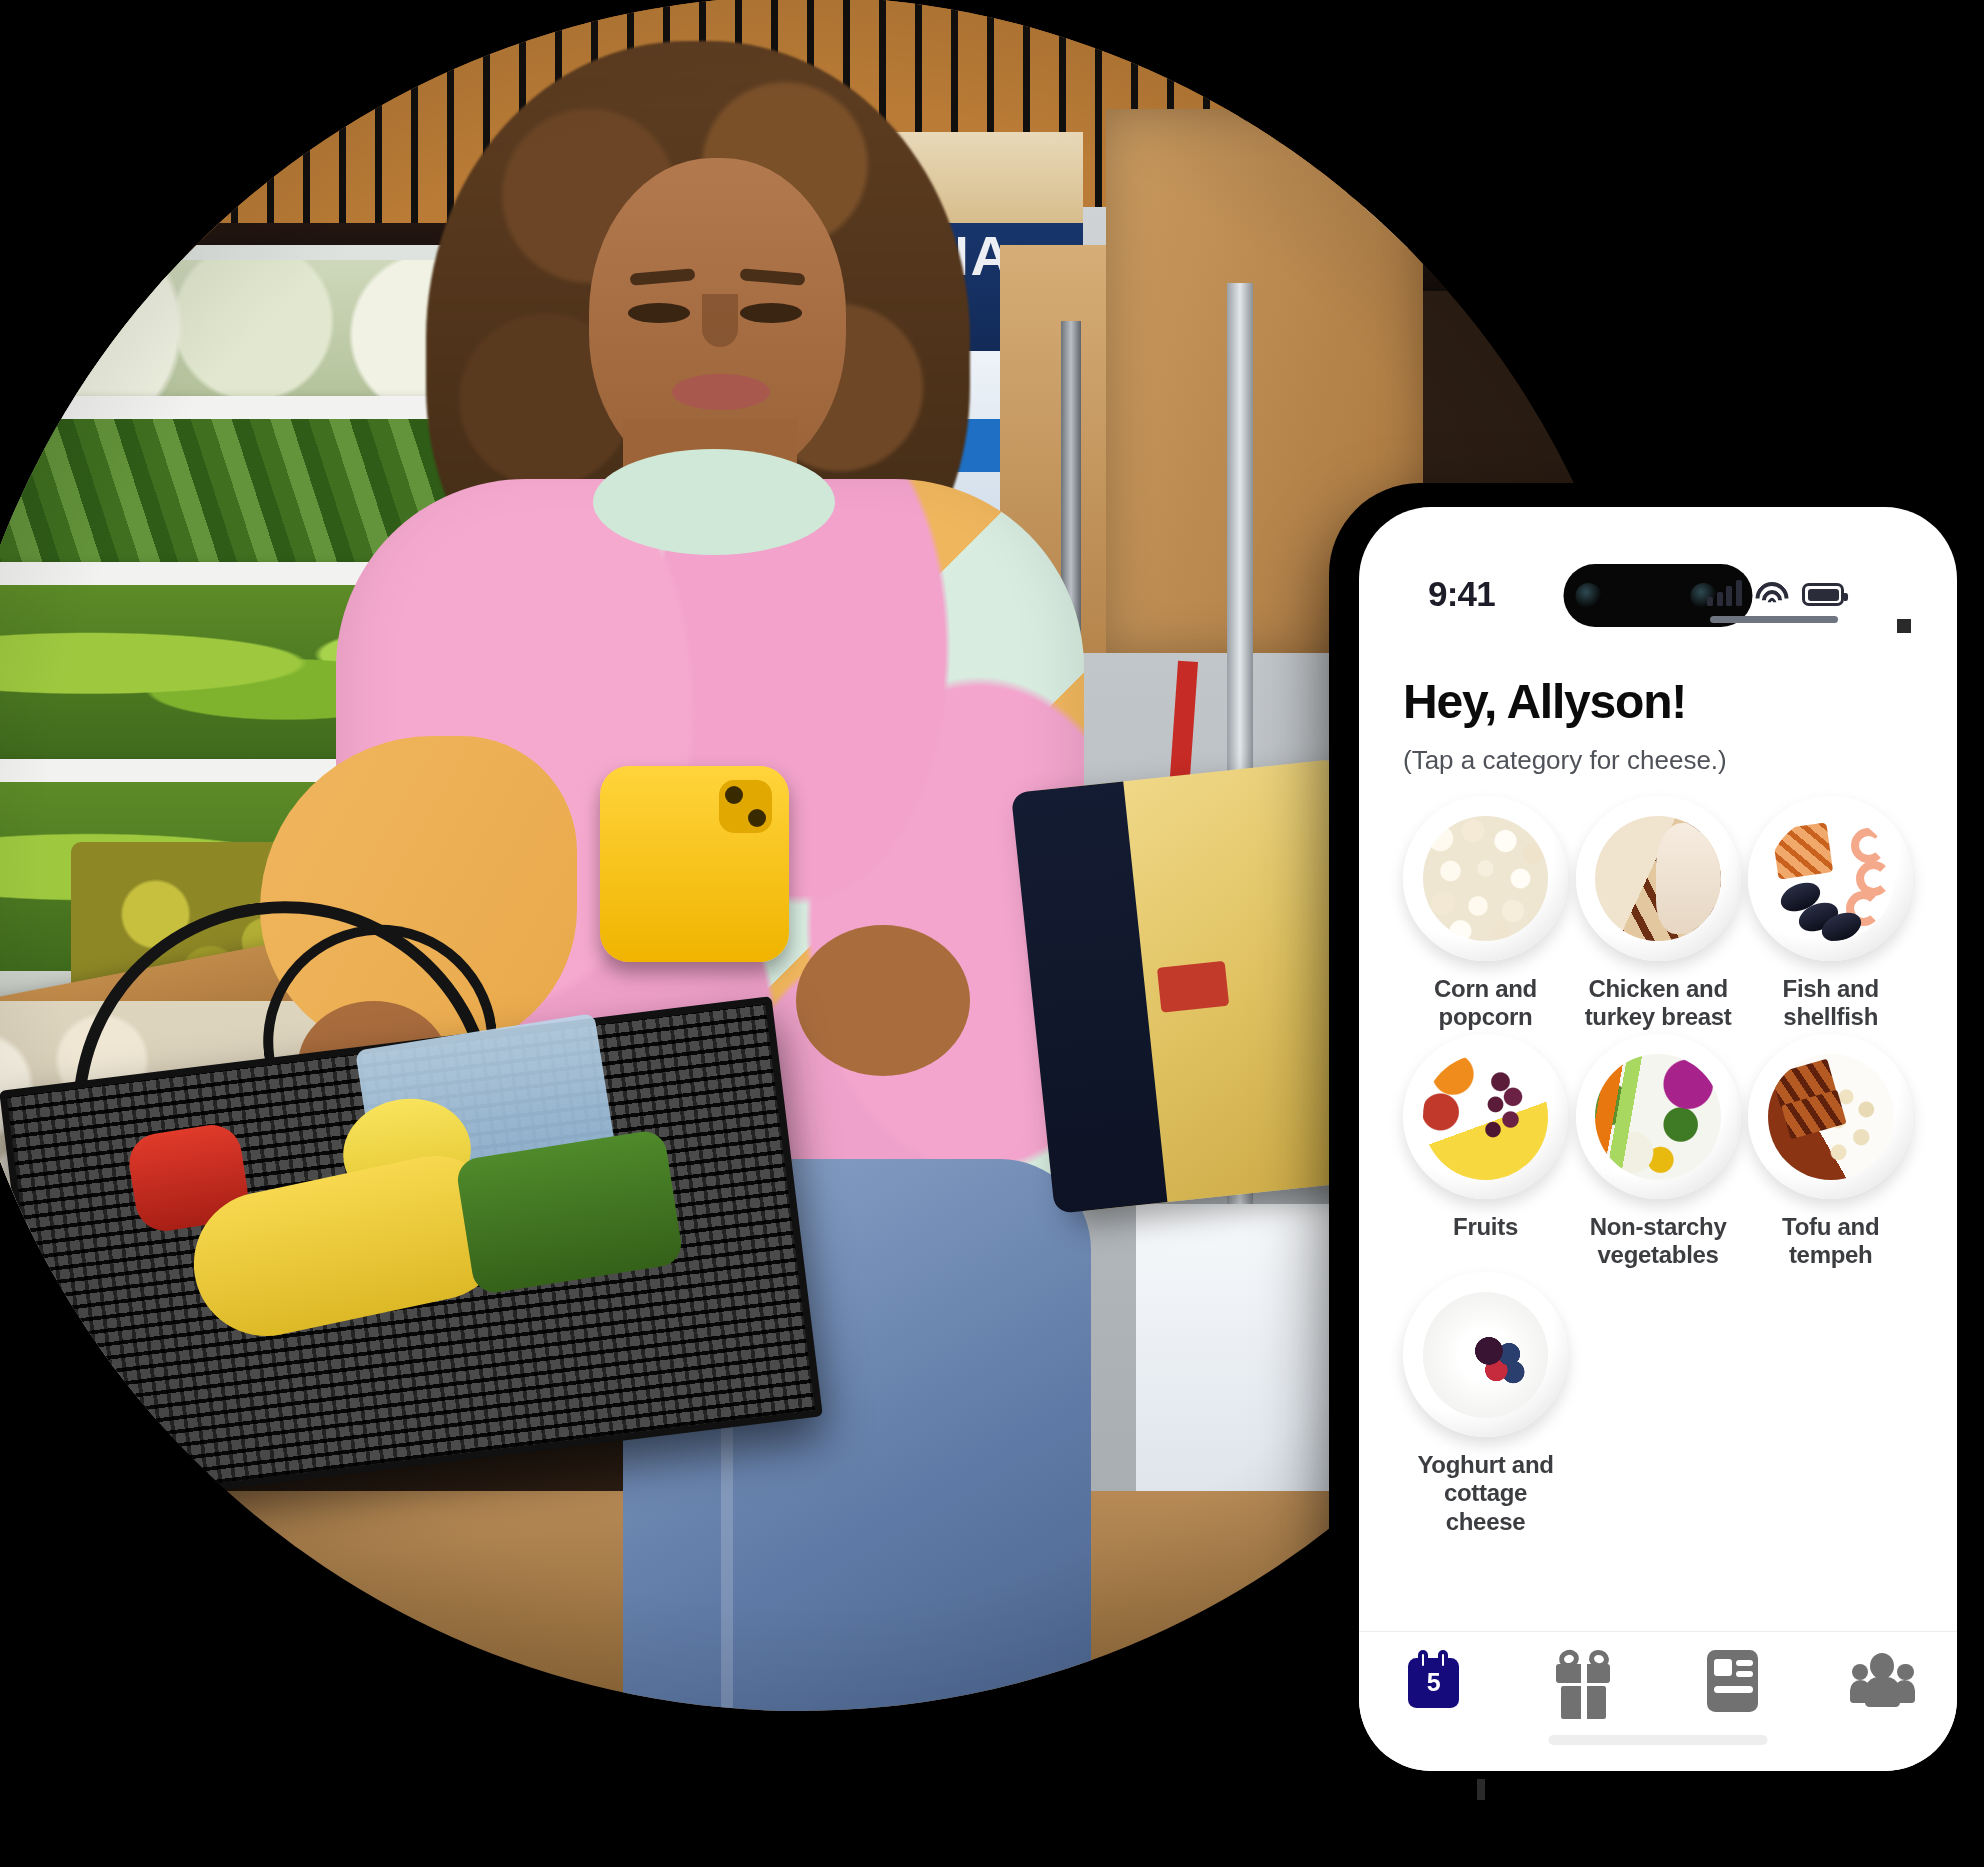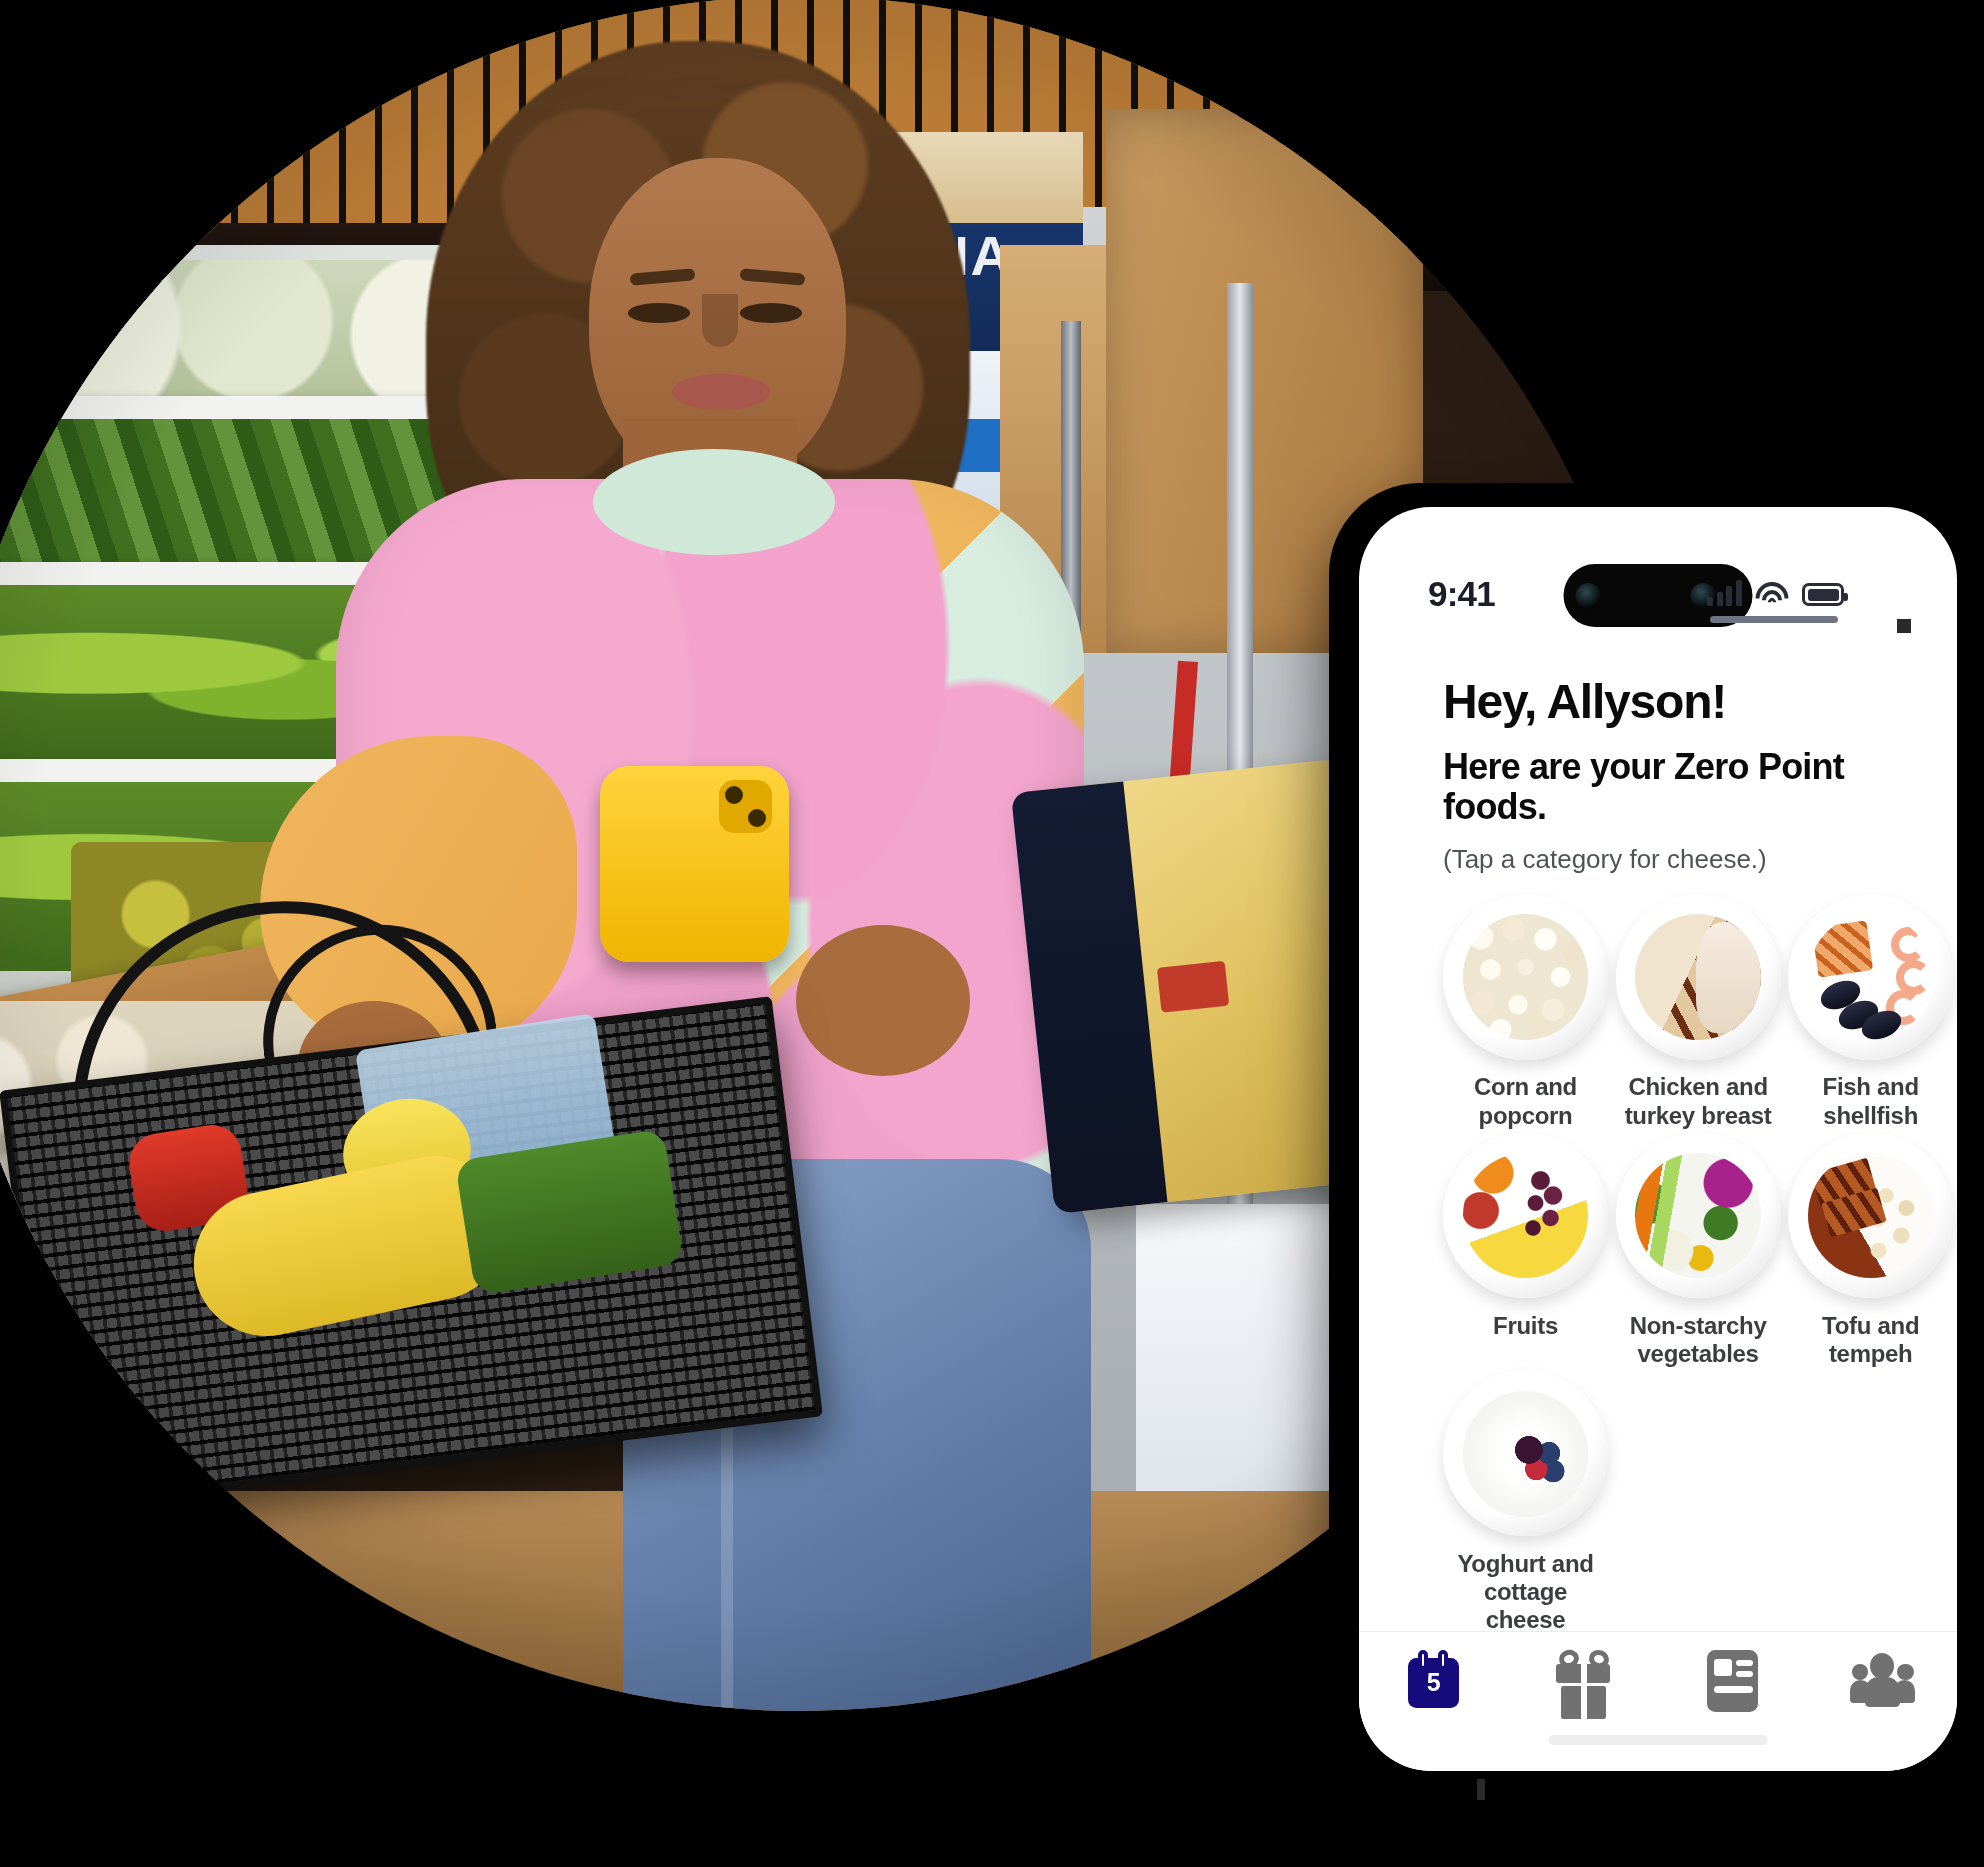--- a/index.html
+++ b/index.html
@@ -321,21 +321,21 @@
   }
   .batt::before{ content:""; position:absolute; inset:2.3px; background:#2a2c3a; border-radius:3px; }
   .batt::after{ content:""; position:absolute; right:-6.8px; top:6.8px; width:3.8px; height:7.6px;
     background:#2a2c3a; border-radius:0 2.3px 2.3px 0; }
   .status-line{
     position:absolute; right:119px; top:69px; width:128px; height:6.8px;
     background:#6f7481; border-radius:4.5px;
   }
 
   
-  .content{ padding:32px 64px 0 44px;margin-left:40px; }
+  .content{ padding:32px 64px 0 44px; }
   .greeting{
     font-size:48px; font-weight:800; color:#0b0b0b;
     letter-spacing:-1.2px; line-height:1.05;
   }
   .subtitle{
     margin-top:19.6px;
     font-size:36px; font-weight:800; color:#0b0b0b;
     letter-spacing:-0.8px; line-height:1.1;
   }
   .hint{
@@ -628,21 +628,20 @@
               <span class="s2"></span>
               <span class="s3"></span>
           </div>
           <div class="batt"></div>
         </div>
         <div class="status-line"></div>
       </div>
 
       <div class="content">
         <div class="greeting">Hey, Allyson!</div>
-        <div class="subtitle">Here are your Zero Point foods.</div>
         <div class="hint">(Tap a category for cheese.)</div>
 
         <div class="grid">
 
 
           <div class="cat">
             <div class="plate-wrap">
               <div class="plate"></div>
                 <div class="food f-popcorn"></div>
             </div>

